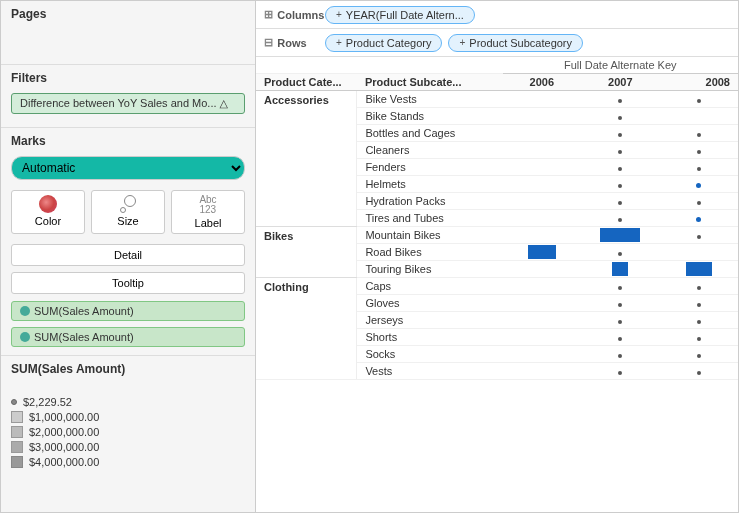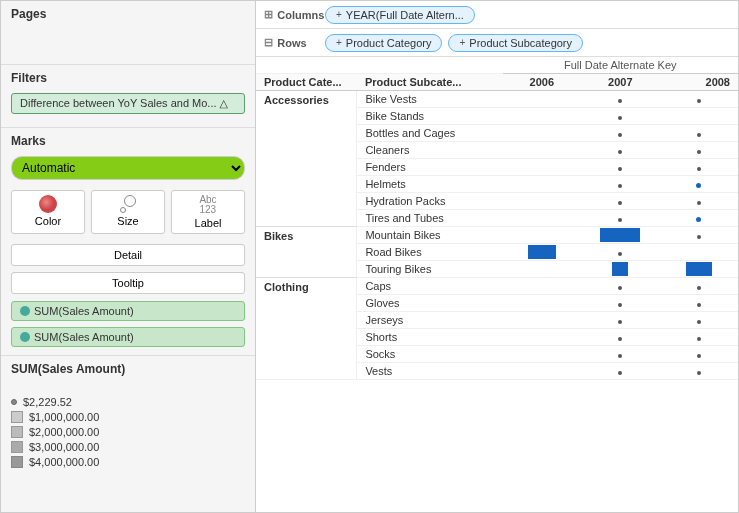--- a/index.html
+++ b/index.html
@@ -22,21 +22,21 @@
       align-items: center;
       gap: 4px;
       margin: 4px 10px;
     }
     .marks-select {
       margin: 4px 10px;
       width: calc(100% - 20px);
       padding: 3px 6px;
       border: 1px solid #ccc;
       border-radius: 11px;
-      background: #84cc16;
+      background: #14b8a6;
       font-size: 12px;
     }
 
     .marks-buttons { display: flex; gap: 6px; margin: 6px 10px; }
     .mark-btn {
       flex: 1;
       border: 1px solid #ccc;
       border-radius: 3px;
       background: #fff;
       padding: 4px 2px;

